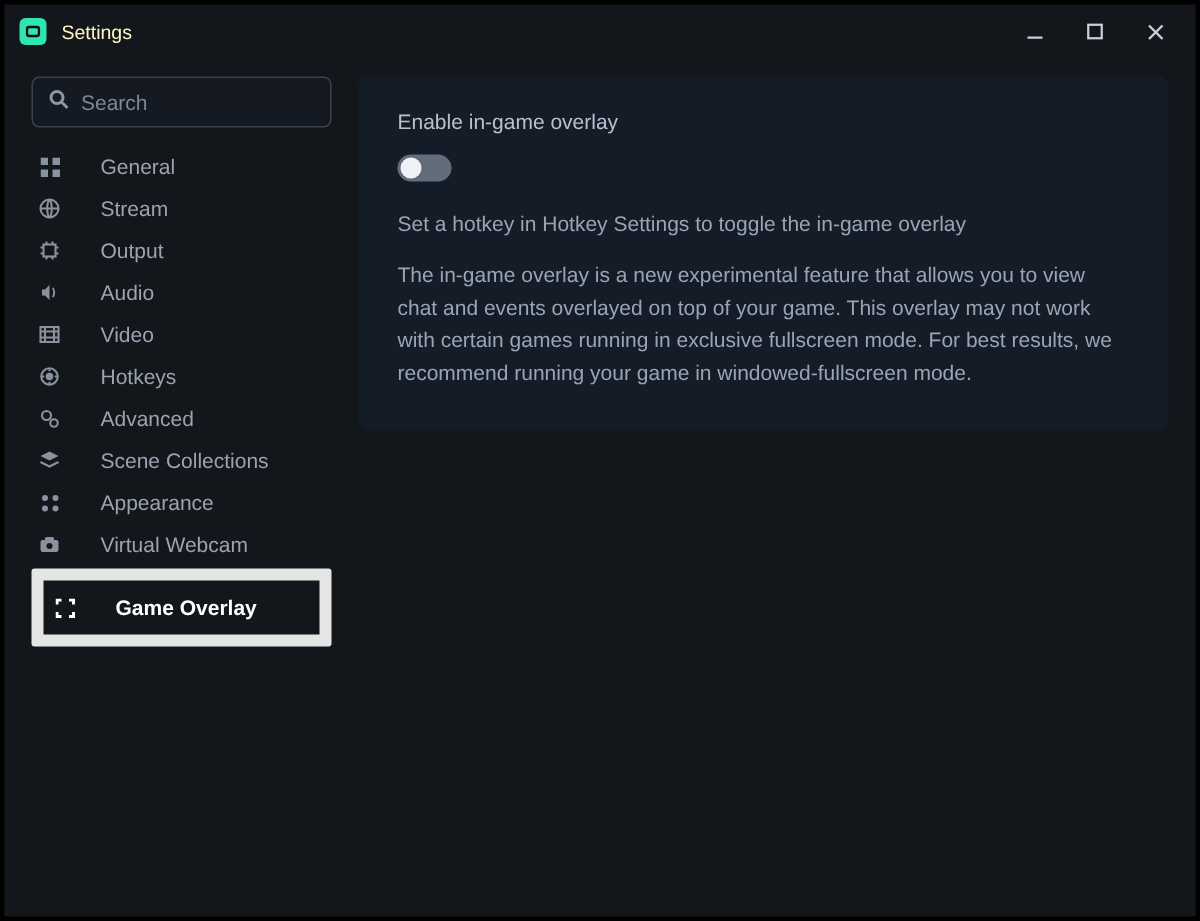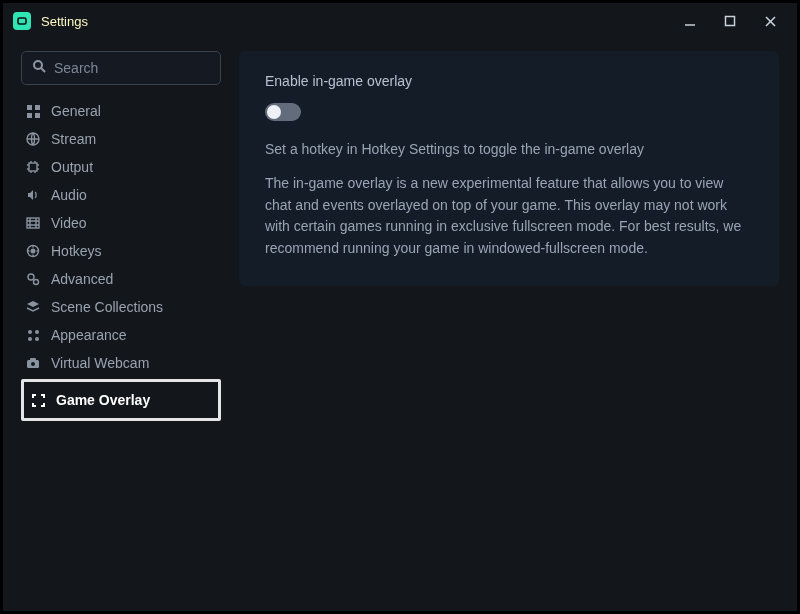--- a/index.html
+++ b/index.html
@@ -62,31 +62,31 @@
       padding: 0 10px; gap: 8px;
       margin-bottom: 12px;
     }
     .search input {
       background: transparent; border: none; outline: none;
       color: #8b94a2; font-size: 14px; width: 100%;
     }
     .search input::placeholder { color:#7d8797; }
     .nav { display:flex; flex-direction:column; }
     .nav-item {
-      display:flex; align-items:center; gap: 10px;
+      display:flex; align-items:center; gap: 26px;
       padding: 6px 4px;
       color: #9aa3b1;
       font-size: 14px;
       cursor: pointer;
     }
     .nav-item .ic { width:16px; display:flex; justify-content:center; color:#89929f; }
     .nav-item.active { color: #fff; font-weight: 600; }
     .nav-item.active .ic { color:#fff; }
     .highlight-box {
-      border: 3px solid #e5e5e5;
+      border: 8px solid #e5e5e5;
       border-radius: 2px;
       padding: 4px 2px 4px 2px;
       margin-top: 2px;
     }
 
     
     .content { flex: 1; }
     .panel {
       background: #141c28;
       border-radius: 6px;

